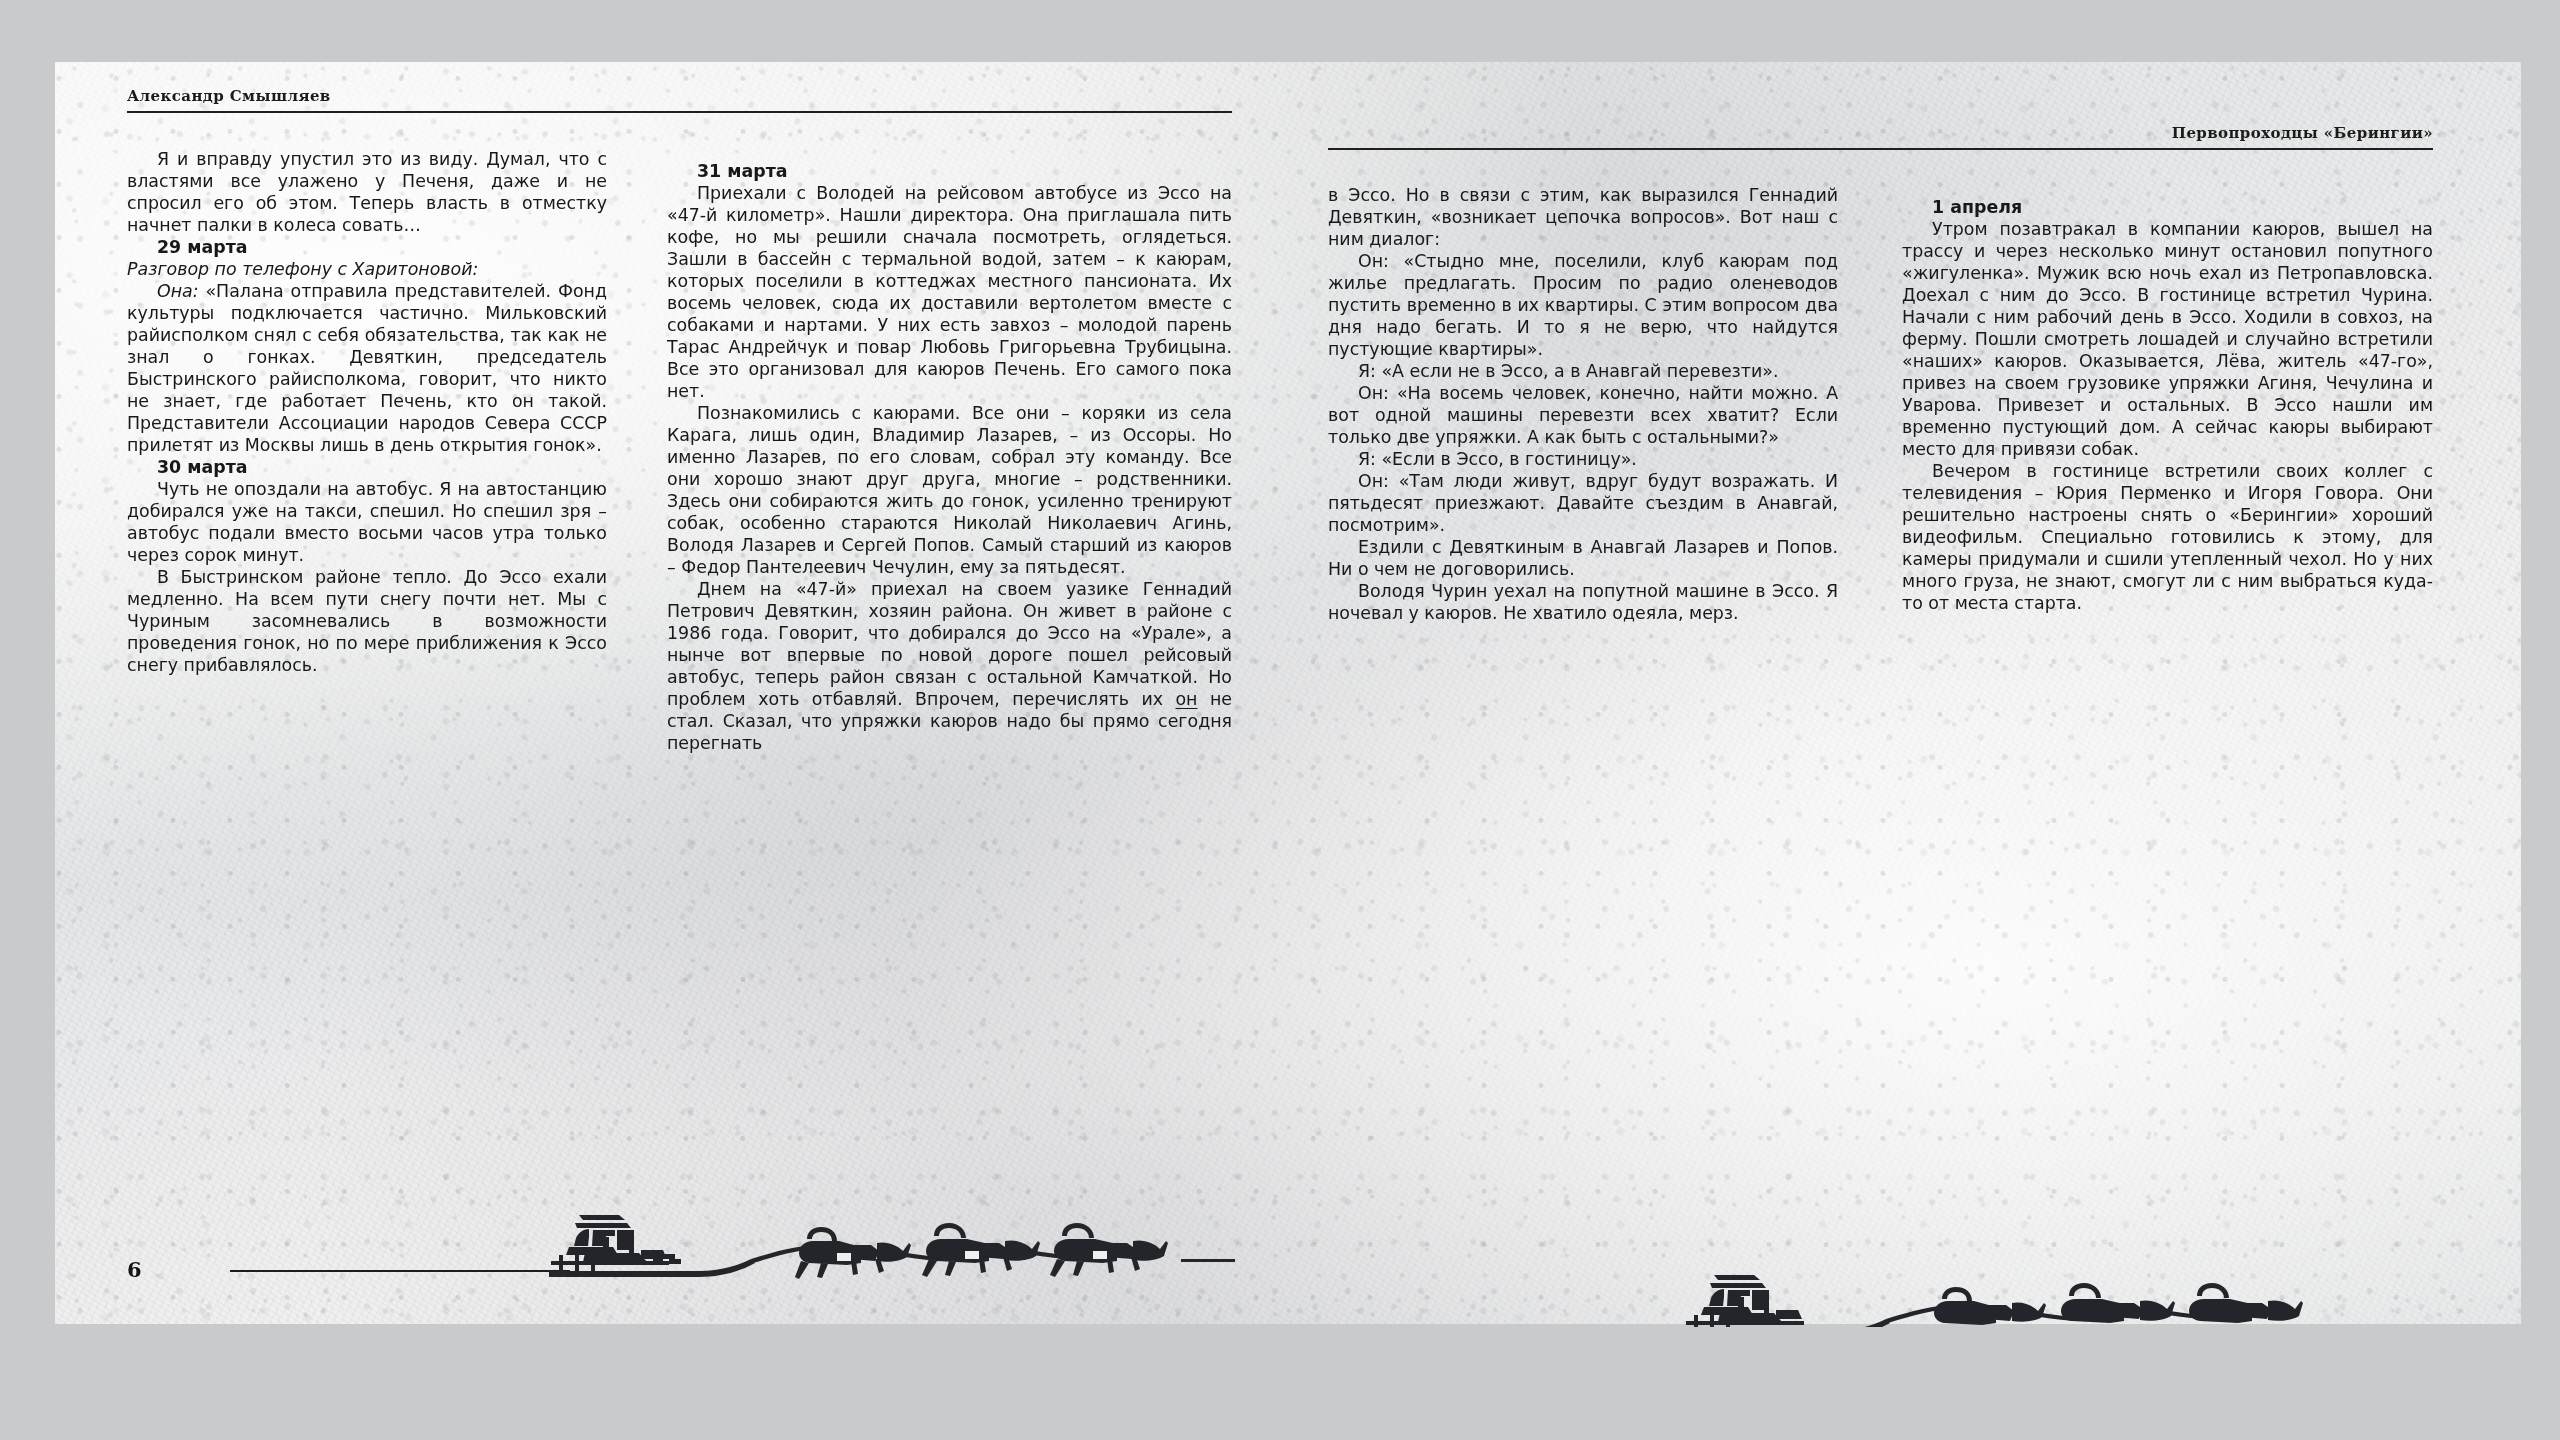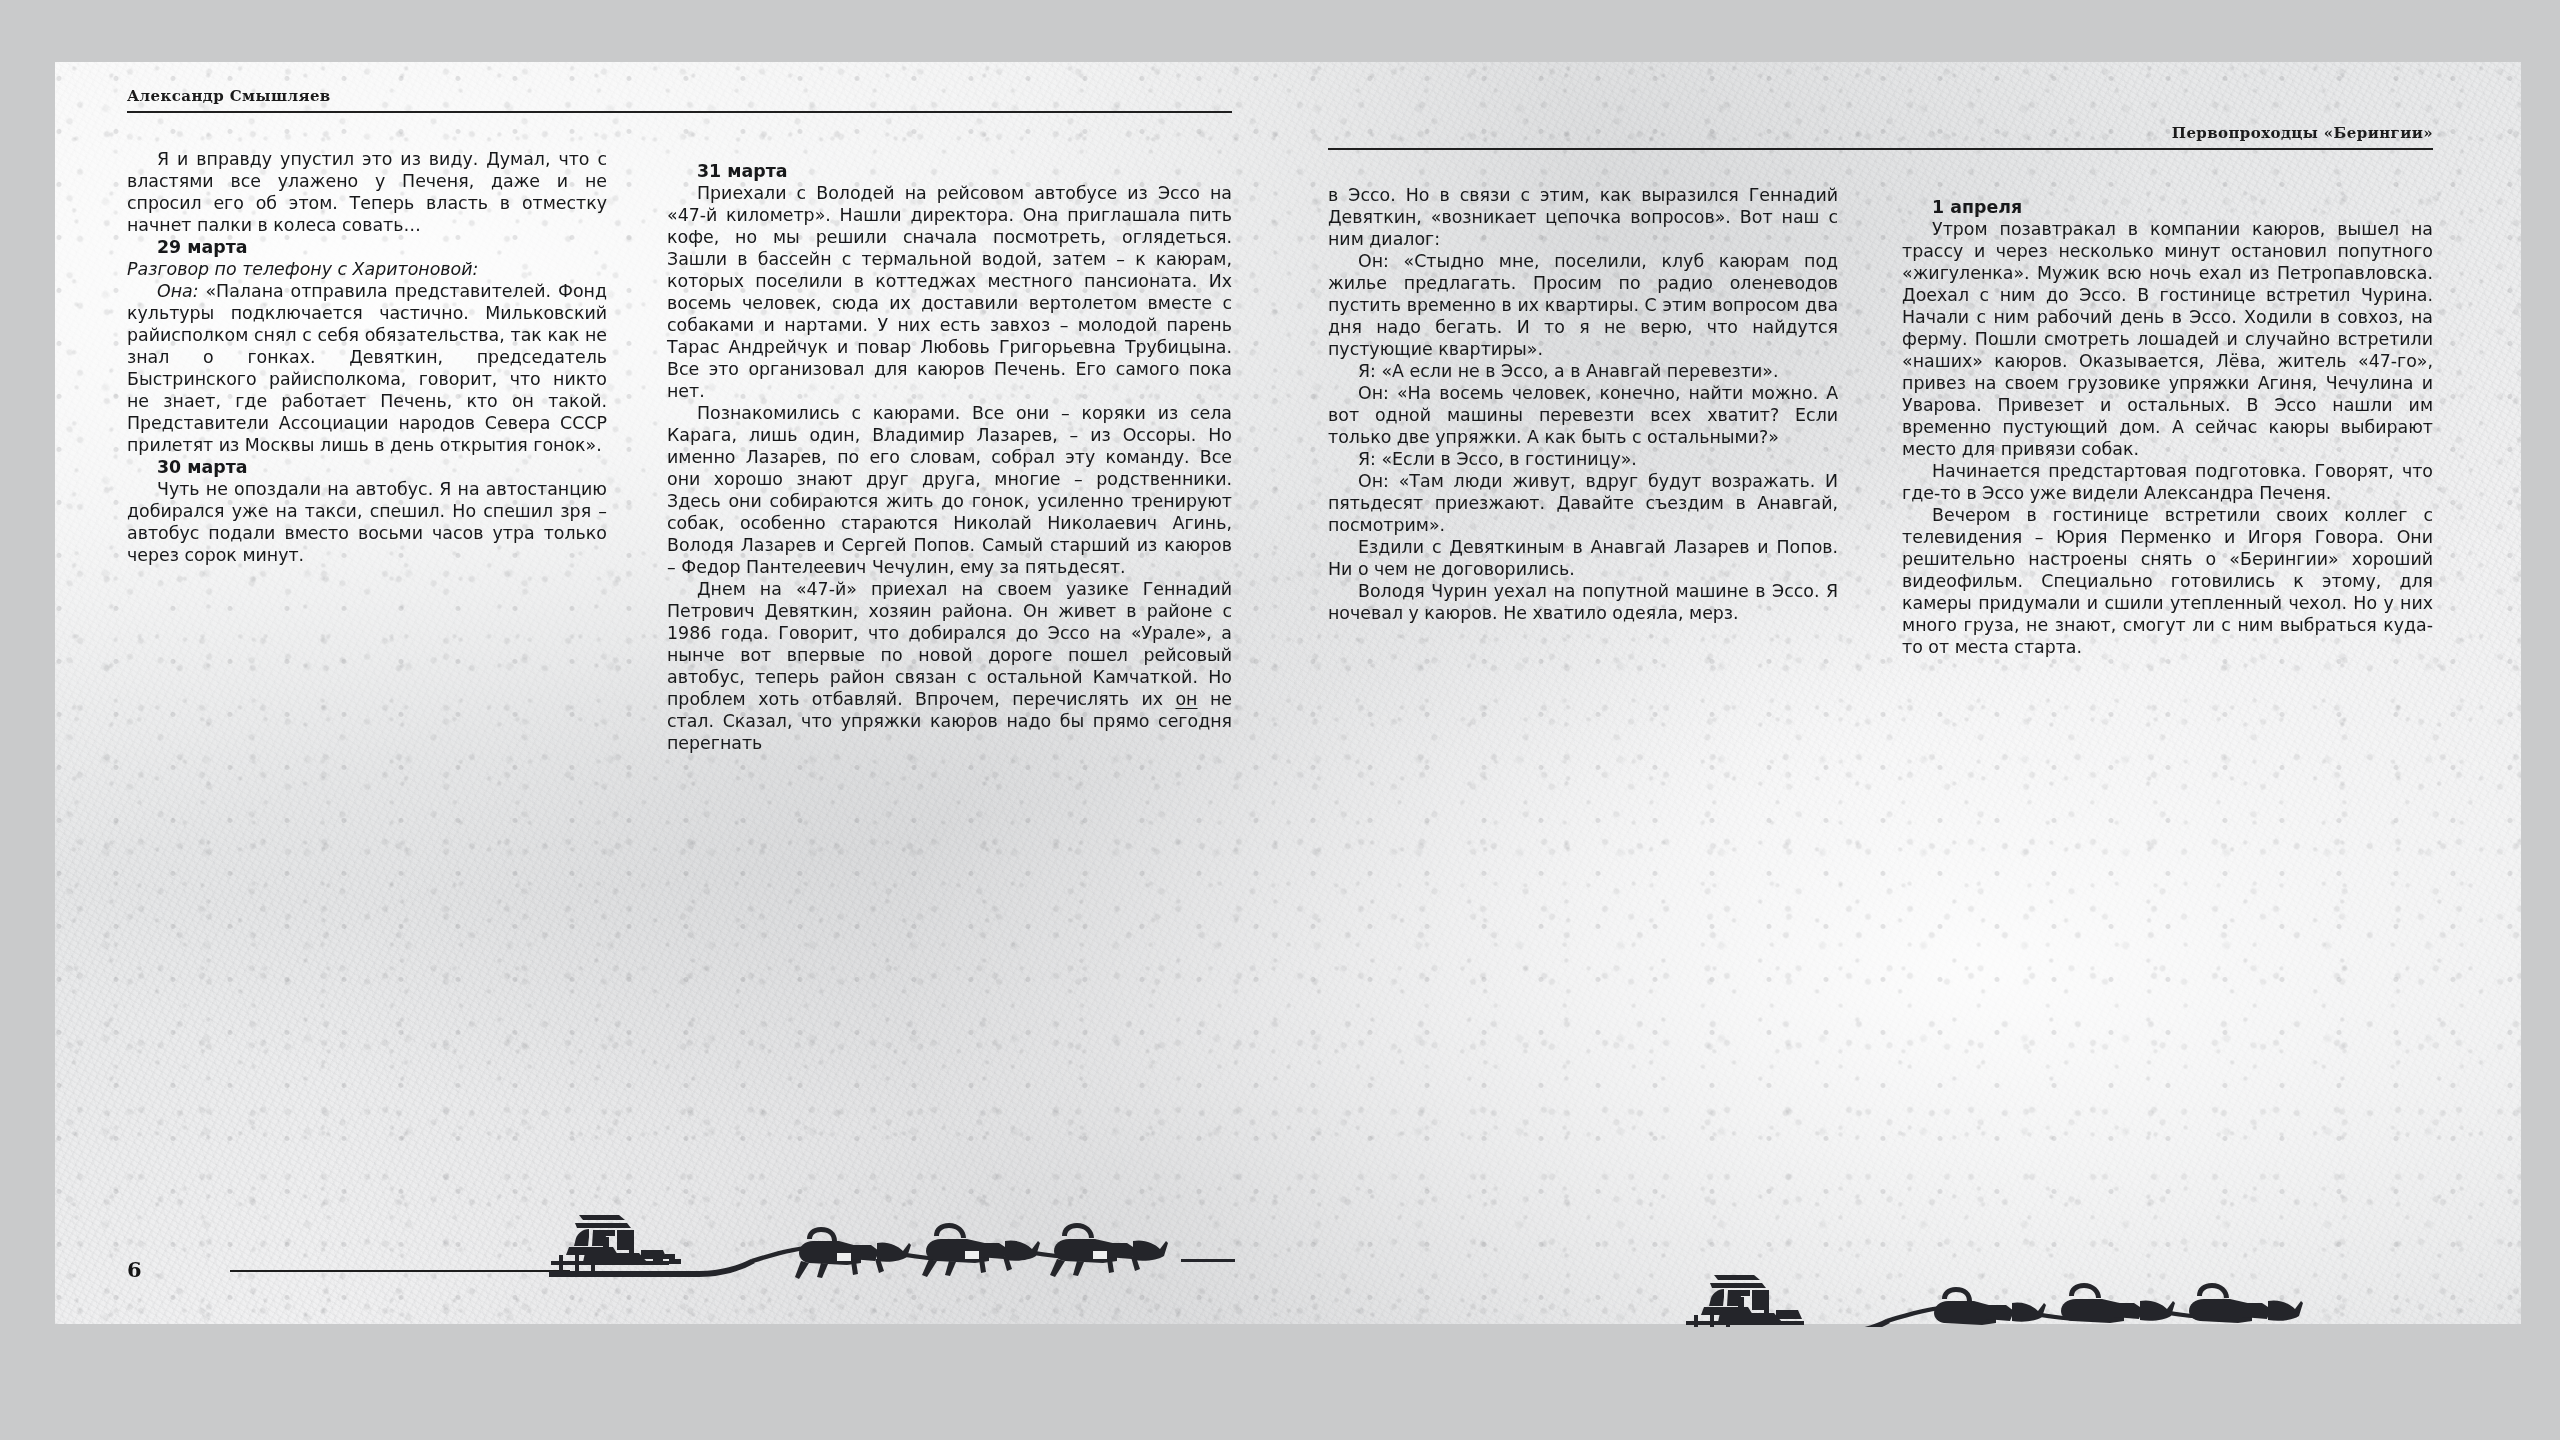--- a/index.html
+++ b/index.html
@@ -85,20 +85,21 @@
 
     <div class="cols" style="left:72px;top:86px;width:1105px;gap:60px;">
 
       <div class="col" style="width:480px;">
         <p>Я и вправду упустил это из виду. Думал, что с властями все улажено у Печеня, даже и не спросил его об этом. Теперь власть в отместку начнет палки в колеса совать…</p>
         <p class="date">29 марта</p>
         <p class="noind it">Разговор по телефону с Харитоновой:</p>
         <p class="gap"><span class="it">Она:</span> <span>«Палана отправила представителей. Фонд культуры подключается частично. Мильковский райисполком снял с себя обязательства, так как не знал о гонках. Девяткин, председатель Быстринского райисполкома, говорит, что никто не знает, где работает Печень, кто он такой. Представители Ассоциации народов Севера СССР прилетят из Москвы лишь в день открытия гонок».</span></p>
         <p class="date">30 марта</p>
         <p>Чуть не опоздали на автобус. Я на автостанцию добирался уже на такси, спешил. Но спешил зря – автобус подали вместо восьми часов утра только через сорок минут.</p>
+        <p>В Быстринском районе тепло. До Эссо ехали медленно. На всем пути снегу почти нет. Мы с Чуриным засомневались в возможности проведения гонок, но по мере приближения к Эссо снегу прибавлялось.</p>
       </div>
 
       <div class="col" style="width:565px;">
         <p class="date">31 марта</p>
         <p>Приехали с Володей на рейсовом автобусе из Эссо на «47-й километр». Нашли директора. Она приглашала пить кофе, но мы решили сначала посмотреть, оглядеться. Зашли в бассейн с термальной водой, затем – к каюрам, которых поселили в коттеджах местного пансионата. Их восемь человек, сюда их доставили вертолетом вместе с собаками и нартами. У них есть завхоз – молодой парень Тарас Андрейчук и повар Любовь Григорьевна Трубицына. Все это организовал для каюров Печень. Его самого пока нет.</p>
         <p>Познакомились с каюрами. Все они – коряки из села Карага, лишь один, Владимир Лазарев, – из Оссоры. Но именно Лазарев, по его словам, собрал эту команду. Все они хорошо знают друг друга, многие – родственники. Здесь они собираются жить до гонок, усиленно тренируют собак, особенно стараются Николай Николаевич Агинь, Володя Лазарев и Сергей Попов. Самый старший из каюров – Федор Пантелеевич Чечулин, ему за пятьдесят.</p>
         <p><span>Днем на «47-й» приехал на своем уазике Геннадий Петрович Девяткин, хозяин района. Он живет в районе с 1986 года. Говорит, что добирался до Эссо на «Урале», а нынче вот впервые по новой дороге пошел рейсовый автобус, теперь район связан с остальной Камчаткой. Но проблем хоть отбавляй. Впрочем, перечислять их <span class="u">он</span> не стал. Сказал, что упряжки каюров надо бы прямо сегодня перегнать</span></p>
       </div>
 
     </div>
@@ -188,21 +189,20 @@
         <p>Он: «На восемь человек, конечно, найти можно. А вот одной машины перевезти всех хватит? Если только две упряжки. А как быть с остальными?»</p>
         <p>Я: «Если в Эссо, в гостиницу».</p>
         <p>Он: «Там люди живут, вдруг будут возражать. И пятьдесят приезжают. Давайте съездим в Анавгай, посмотрим».</p>
         <p>Ездили с Девяткиным в Анавгай Лазарев и Попов. Ни о чем не договорились.</p>
         <p>Володя Чурин уехал на попутной машине в Эссо. Я ночевал у каюров. Не хватило одеяла, мерз.</p>
       </div>
 
       <div class="col" style="width:533px;">
         <p class="date">1 апреля</p>
         <p>Утром позавтракал в компании каюров, вышел на трассу и через несколько минут остановил попутного «жигуленка». Мужик всю ночь ехал из Петропавловска. Доехал с ним до Эссо. В гостинице встретил Чурина. Начали с ним рабочий день в Эссо. Ходили в совхоз, на ферму. Пошли смотреть лошадей и случайно встретили «наших» каюров. Оказывается, Лёва, житель «47-го», привез на своем грузовике упряжки Агиня, Чечулина и Уварова. Привезет и остальных. В Эссо нашли им временно пустующий дом. А сейчас каюры выбирают место для привязи собак.</p>
-        <p>Начинается предстартовая подготовка. Говорят, что где-то в Эссо уже видели Александра Печеня.</p>
         <p>Вечером в гостинице встретили своих коллег с телевидения – Юрия Перменко и Игоря Говора. Они решительно настроены снять о «Берингии» хороший видеофильм. Специально готовились к этому, для камеры придумали и сшили утепленный чехол. Но у них много груза, не знают, смогут ли с ним выбраться куда-то от места старта.</p>
       </div>
 
     </div>
 
     <div class="sled" style="left:380px;top:1195px;overflow:hidden;height:70px;width:760px;">
       <svg width="690" height="100" viewBox="0 0 690 100" aria-hidden="true">
         <g fill="#24252a">
           <path d="M34 18 h40 l6 5 h-42 z"></path>
           <path d="M30 26 h52 l4 5 h-54 z"></path>

